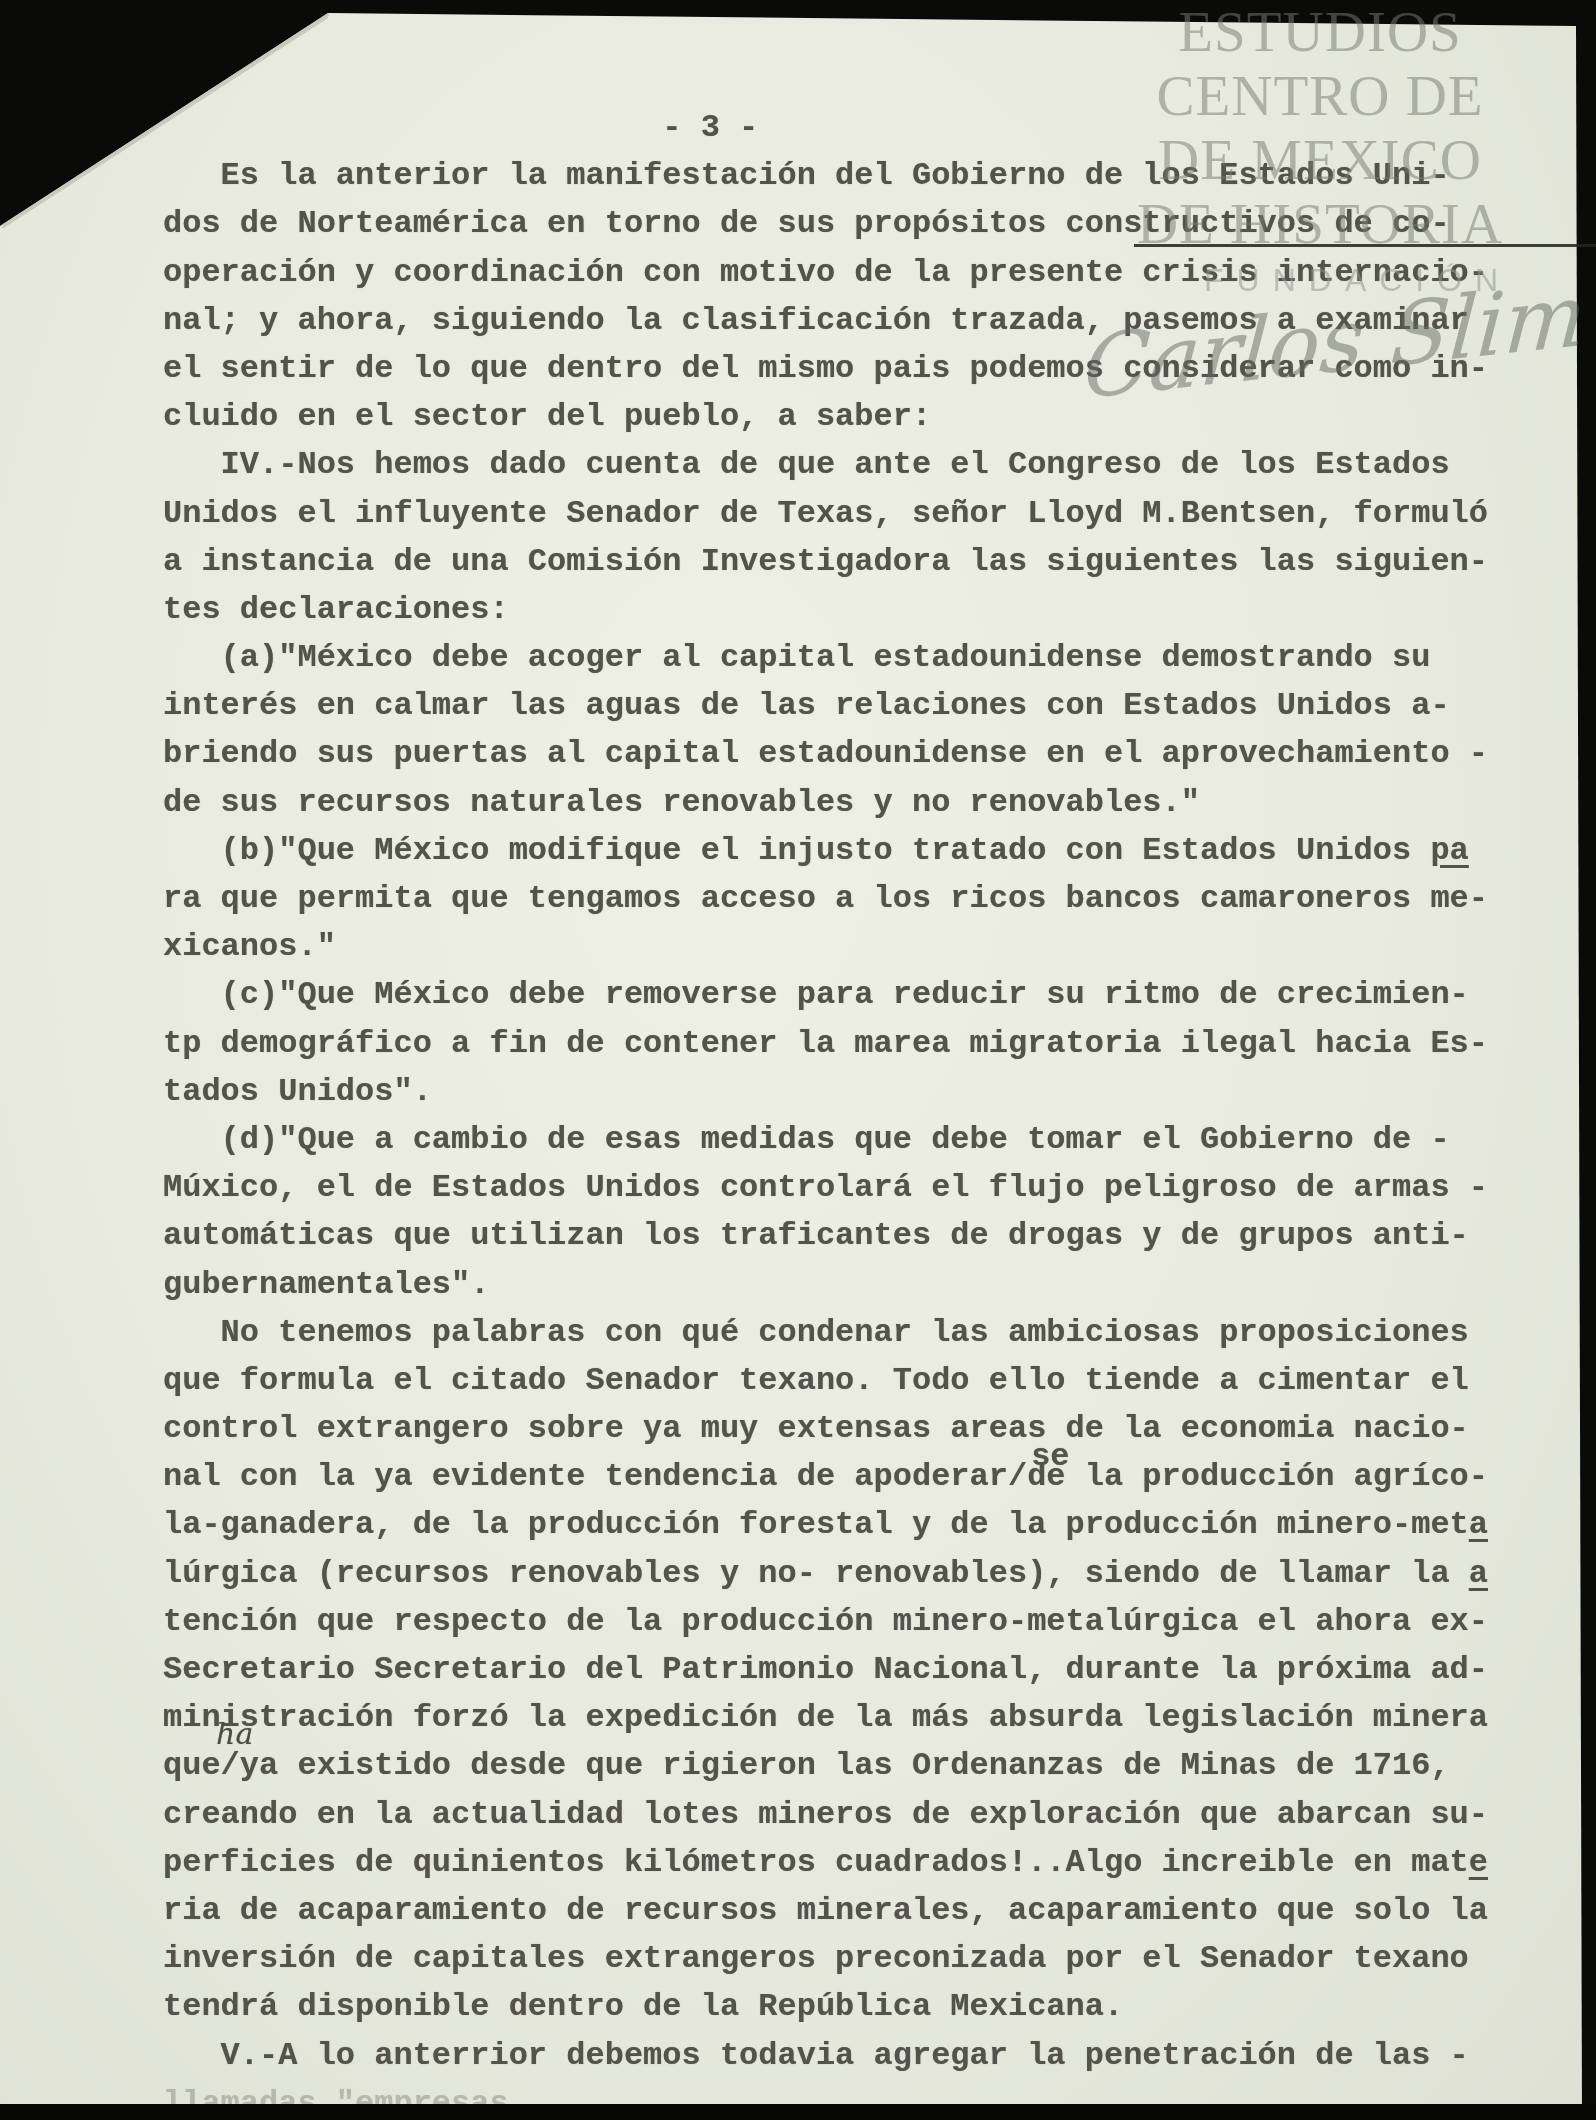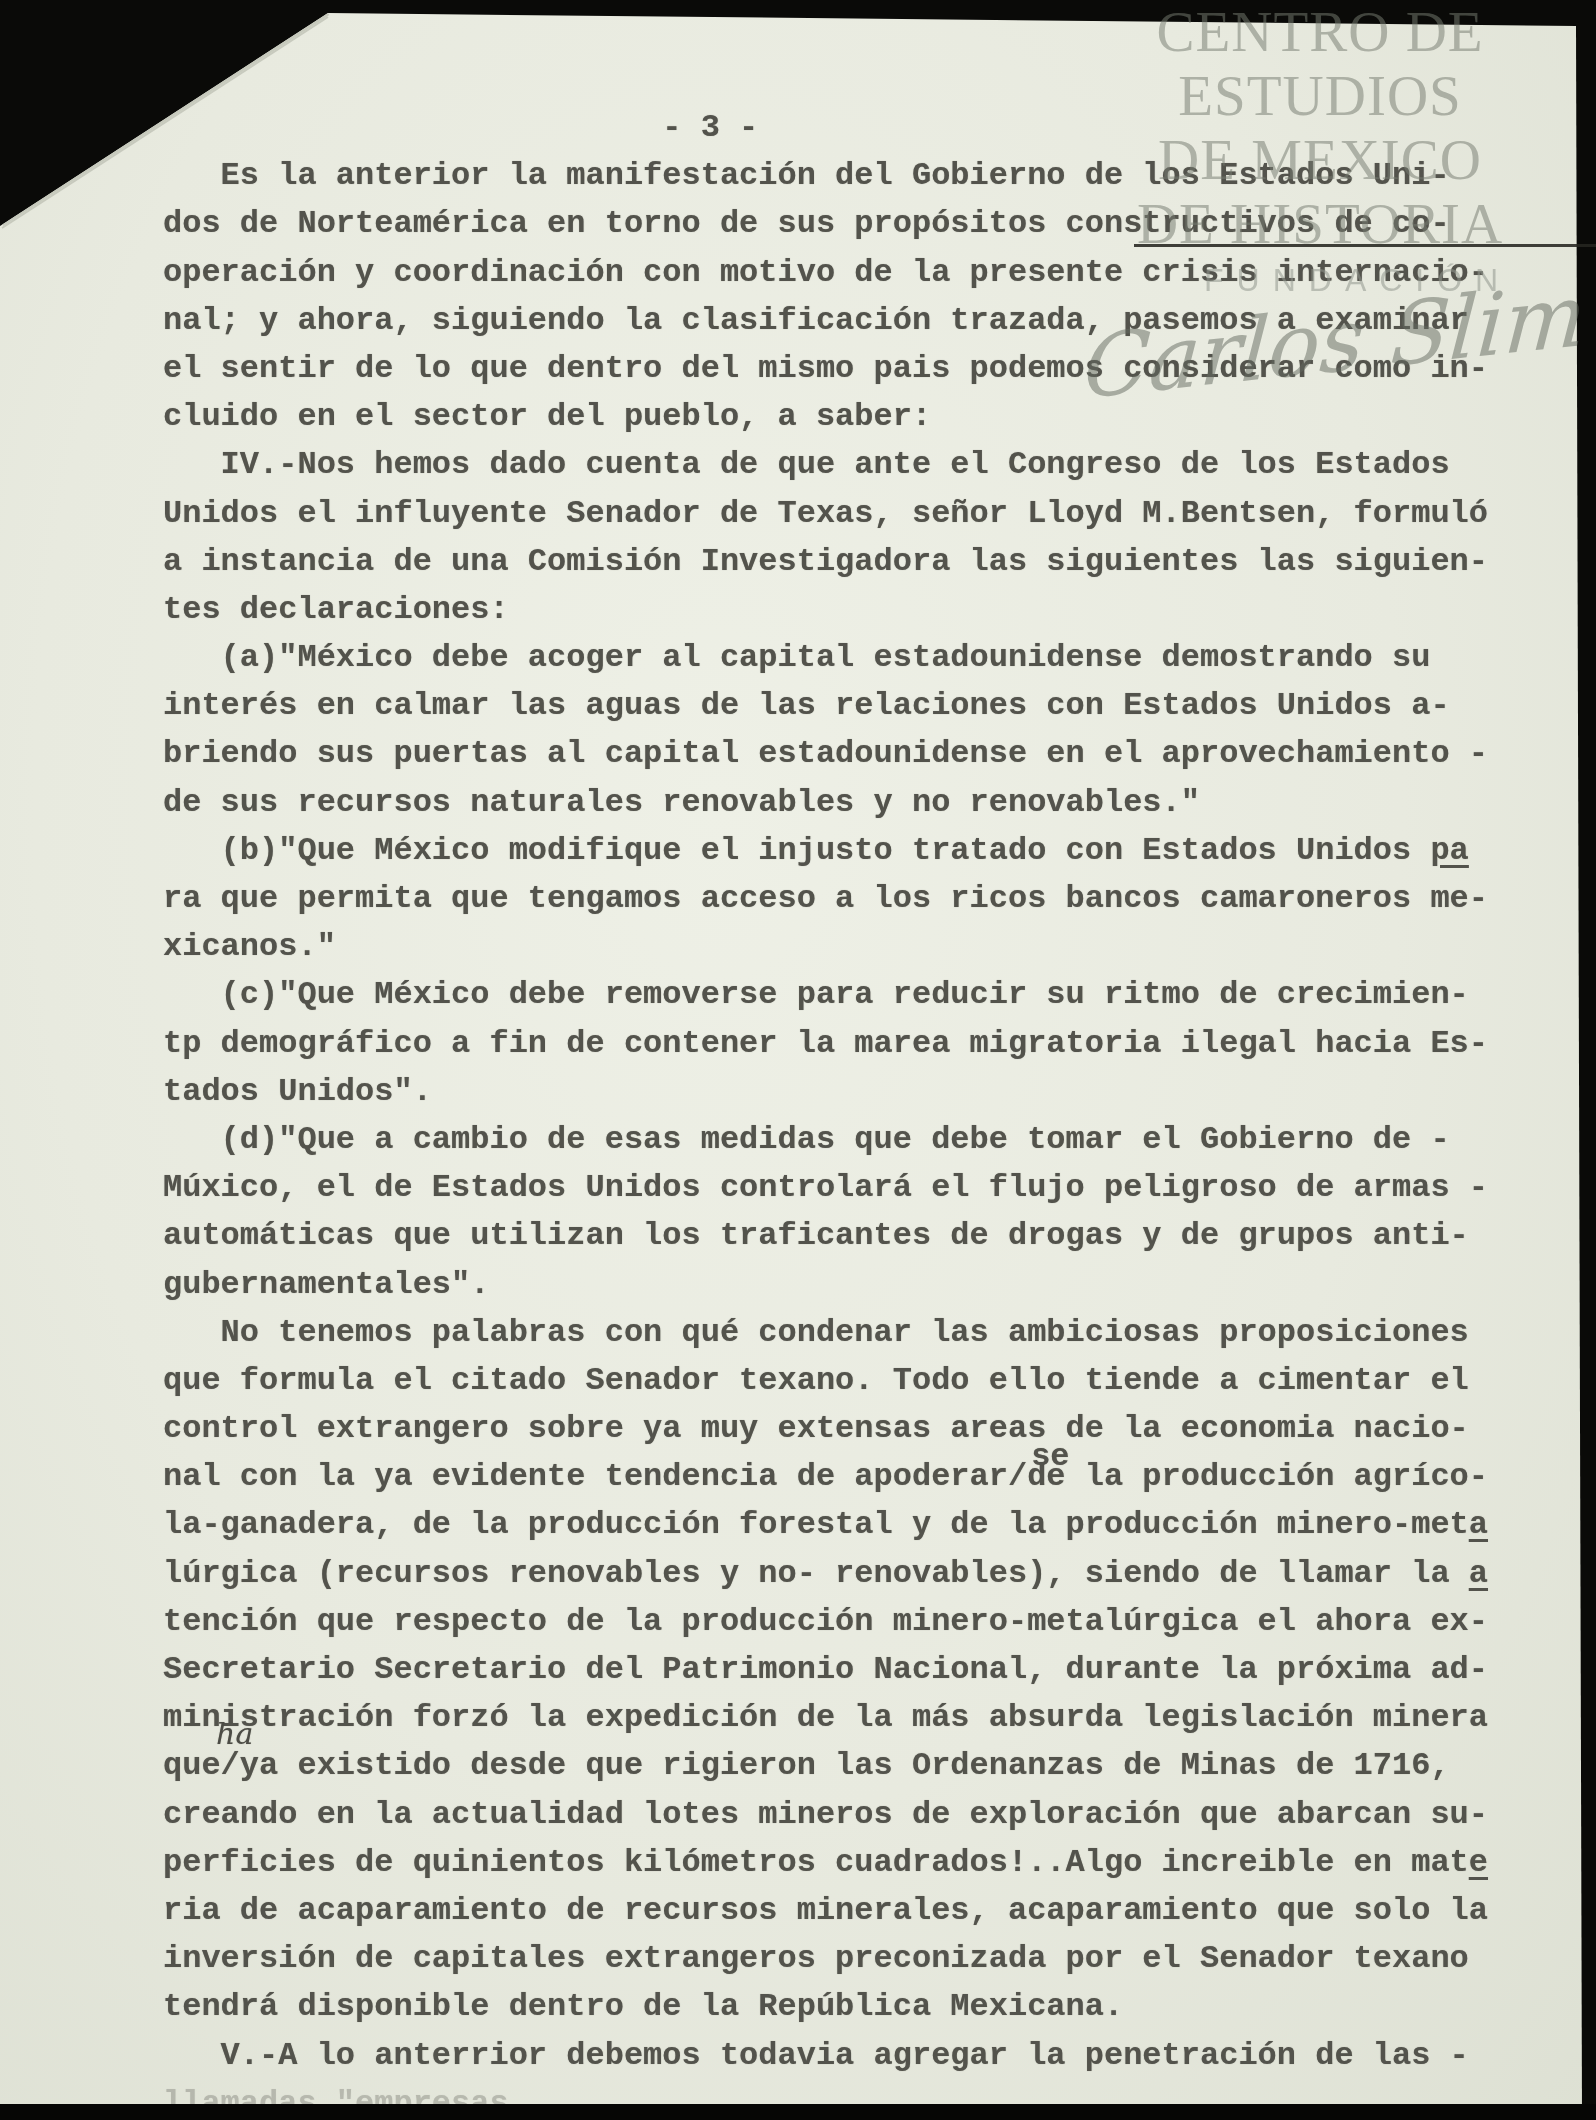--- a/index.html
+++ b/index.html
@@ -73,22 +73,22 @@
       <line x1="2" y1="224" x2="328" y2="13" stroke="#c6c9bc" stroke-width="5"></line>
       <line x1="2" y1="228" x2="328" y2="17" stroke="#b2b5a8" stroke-width="2" opacity="0.6"></line>
     </svg>
     <div class="typed" id="typed-lines"><div class="line"><span>                          - 3 -</span></div><div class="line"><span>   Es la anterior la manifestación del Gobierno de los Estados Uni-</span></div><div class="line"><span>dos de Norteamérica en torno de sus propósitos constructivos de co-</span></div><div class="line"><span>operación y coordinación con motivo de la presente crisis internacio-</span></div><div class="line"><span>nal; y ahora, siguiendo la clasificación trazada, pasemos a examinar</span></div><div class="line"><span>el sentir de lo que dentro del mismo pais podemos considerar como in-</span></div><div class="line"><span>cluido en el sector del pueblo, a saber:</span></div><div class="line"><span>   IV.-Nos hemos dado cuenta de que ante el Congreso de los Estados</span></div><div class="line"><span>Unidos el influyente Senador de Texas, señor Lloyd M.Bentsen, formuló</span></div><div class="line"><span>a instancia de una Comisión Investigadora las siguientes las siguien-</span></div><div class="line"><span>tes declaraciones:</span></div><div class="line"><span>   (a)"México debe acoger al capital estadounidense demostrando su</span></div><div class="line"><span>interés en calmar las aguas de las relaciones con Estados Unidos a-</span></div><div class="line"><span>briendo sus puertas al capital estadounidense en el aprovechamiento -</span></div><div class="line"><span>de sus recursos naturales renovables y no renovables."</span></div><div class="line"><span>   (b)"Que México modifique el injusto tratado con Estados Unidos </span><u>pa</u></div><div class="line"><span>ra que permita que tengamos acceso a los ricos bancos camaroneros me-</span></div><div class="line"><span>xicanos."</span></div><div class="line"><span>   (c)"Que México debe removerse para reducir su ritmo de crecimien-</span></div><div class="line"><span>tp demográfico a fin de contener la marea migratoria ilegal hacia Es-</span></div><div class="line"><span>tados Unidos".</span></div><div class="line"><span>   (d)"Que a cambio de esas medidas que debe tomar el Gobierno de -</span></div><div class="line"><span>Múxico, el de Estados Unidos controlará el flujo peligroso de armas -</span></div><div class="line"><span>automáticas que utilizan los traficantes de drogas y de grupos anti-</span></div><div class="line"><span>gubernamentales".</span></div><div class="line"><span>   No tenemos palabras con qué condenar las ambiciosas proposiciones</span></div><div class="line"><span>que formula el citado Senador texano. Todo ello tiende a cimentar el</span></div><div class="line"><span>control extrangero sobre ya muy extensas areas de la economia nacio-</span></div><div class="line"><span>nal con la ya evidente tendencia de apoderar/</span><span class="stack"><span class="stack-above">se</span>de</span><span> la producción agríco-</span></div><div class="line"><span>la-ganadera, de la producción forestal y de la producción minero-met</span><u>a</u></div><div class="line"><span>lúrgica (recursos renovables y no- renovables), siendo de llamar la </span><u>a</u></div><div class="line"><span>tención que respecto de la producción minero-metalúrgica el ahora ex-</span></div><div class="line"><span>Secretario Secretario del Patrimonio Nacional, durante la próxima ad-</span></div><div class="line"><span>ministración forzó la expedición de la más absurda legislación minera</span></div><div class="line"><span>que</span><span class="ins"><span class="ins-above">ha</span>/</span><span>ya existido desde que rigieron las Ordenanzas de Minas de 1716,</span></div><div class="line"><span>creando en la actualidad lotes mineros de exploración que abarcan su-</span></div><div class="line"><span>perficies de quinientos kilómetros cuadrados!..Algo increible en mat</span><u>e</u></div><div class="line"><span>ria de acaparamiento de recursos minerales, acaparamiento que solo la</span></div><div class="line"><span>inversión de capitales extrangeros preconizada por el Senador texano</span></div><div class="line"><span>tendrá disponible dentro de la República Mexicana.</span></div><div class="line"><span>   V.-A lo anterrior debemos todavia agregar la penetración de las -</span></div><div class="line faint"><span>llamadas "empresas</span></div></div>
   </div>
 
   <div class="bottom-bar"></div>
 
   <div class="watermark">
     <div class="wm-text">
+      <div>ESTUDIOS</div>
       <div>CENTRO DE</div>
-      <div>ESTUDIOS</div>
       <div>DE MEXICO</div>
       <div>DE HISTORIA</div>
     </div>
     <div class="wm-rule"></div>
     <div class="wm-foundation">FUNDACIÓN</div>
     <svg class="signature" width="500" height="140">
       <text x="4" y="96" transform="rotate(-6 4 96) skewX(-10)">Carlos Slim</text>
     </svg>
   </div>
 

